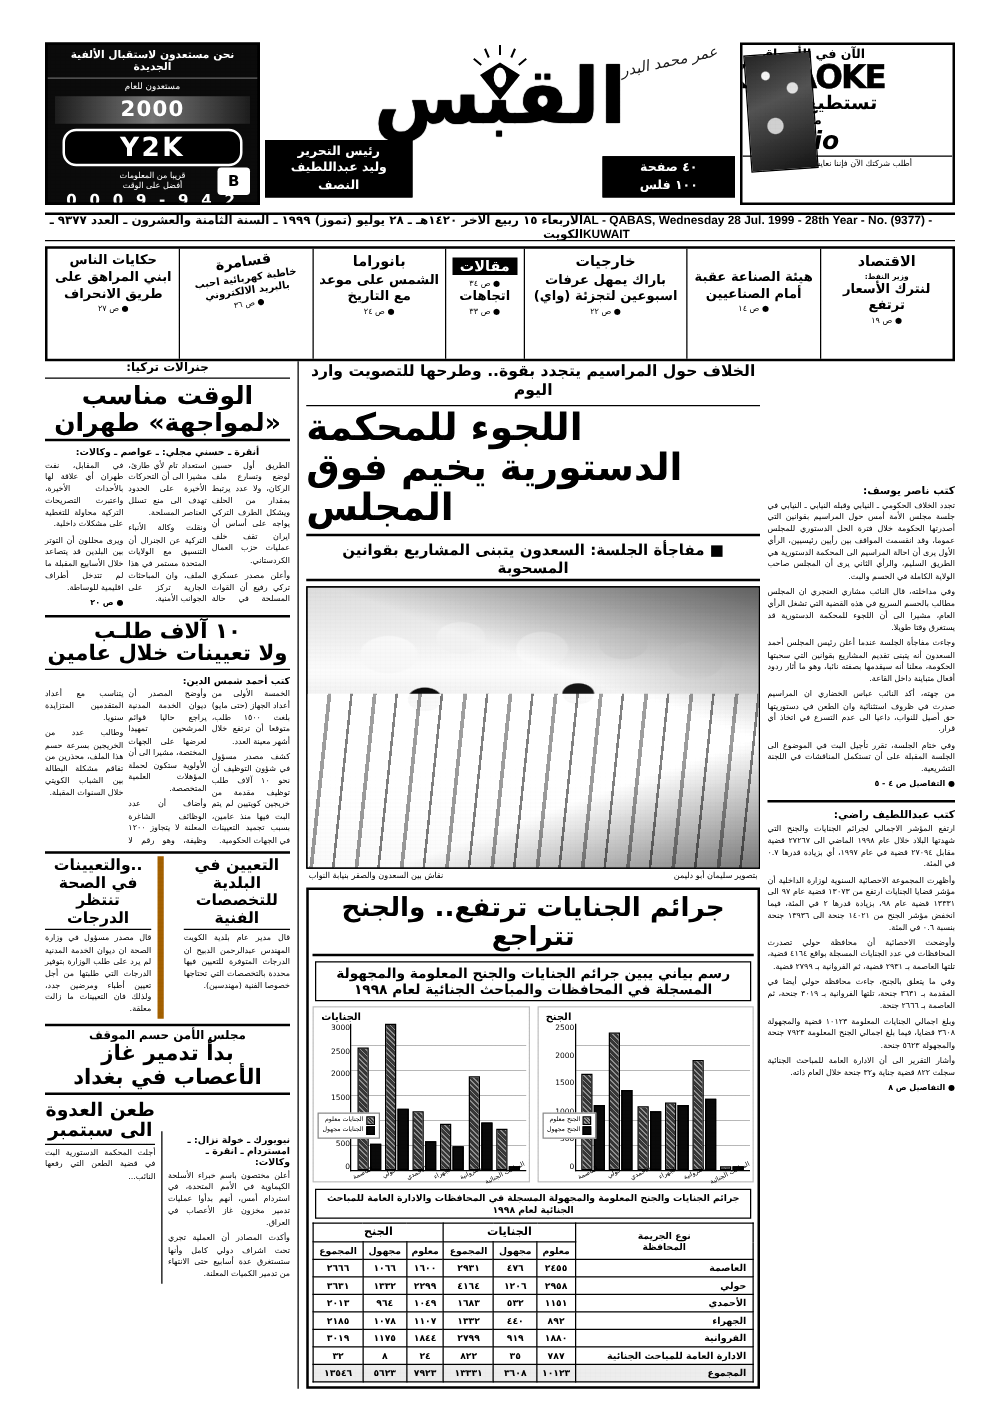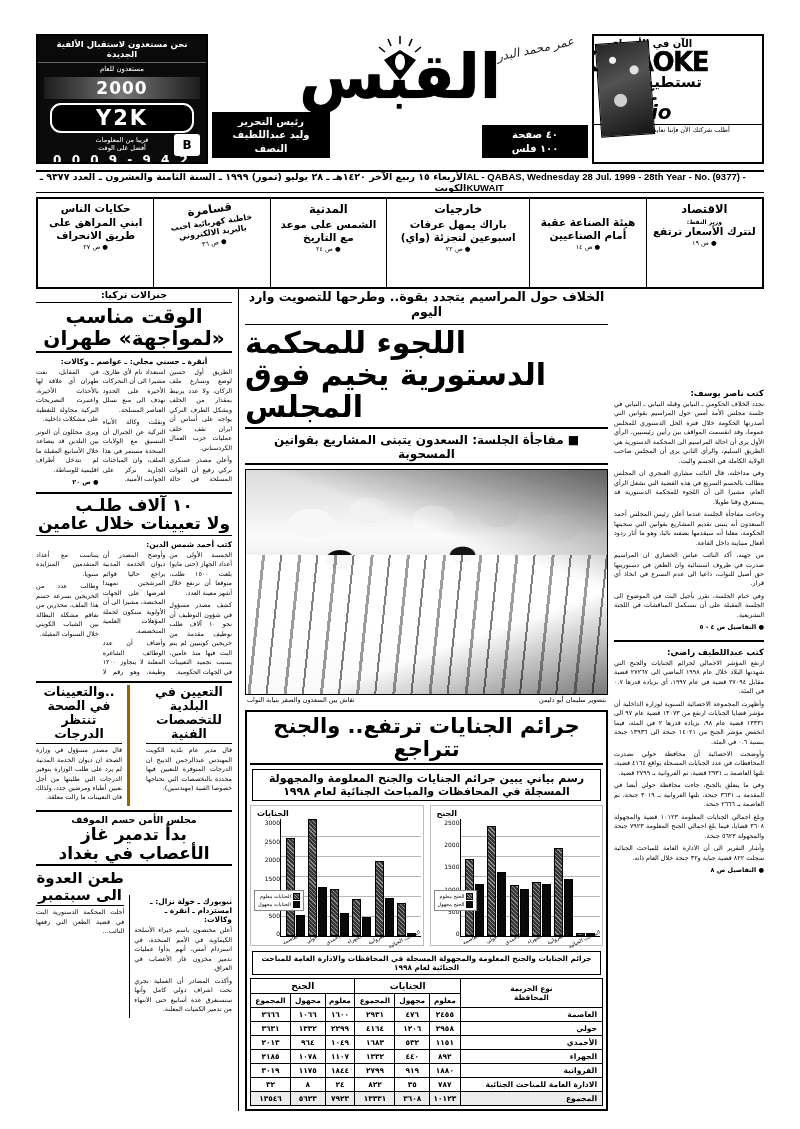--- a/index.html
+++ b/index.html
@@ -305,23 +305,29 @@
       <div class="idx-line" style="margin-top:14px;">هيئة الصناعة عقبة أمام الصناعيين</div>
       <div class="idx-page">● ص ١٤</div>
     </div>
 
     <div class="idx wide">
       <div class="idx-title">خارجيات</div>
       <div class="idx-line">باراك يمهل عرفات اسبوعين لتجزئة (واي)</div>
       <div class="idx-page">● ص ٢٢</div>
     </div>
 
+    <div class="idx" style="flex:.55;">
+      <div class="idx-title boxed">مقالات</div>
+      <div class="idx-page">● ص ٣٤</div>
+      <div class="idx-line">اتجاهات</div>
+      <div class="idx-page">● ص ٣٣</div>
+    </div>
 
     <div class="idx">
-      <div class="idx-title">المدنية</div>
+      <div class="idx-title">بانوراما</div>
       <div class="idx-line">الشمس على موعد مع التاريخ</div>
       <div class="idx-page">● ص ٢٤</div>
     </div>
 
     <div class="idx tilt">
       <div class="idx-inner">
         <div class="idx-title">قسامرة</div>
         <div class="idx-line" style="font-size:8px;">خاطبة كهربائية احبب بالبريد الالكتروني</div>
         <div class="idx-page">● ص ٣٦</div>
       </div>
@@ -621,21 +627,21 @@
       <div class="body-col threecol">
         <p>الخمسة الأولى من أعداد الجهاز (حتى مايو) بلغت ١٥٠٠ طلب، متوقعا أن ترتفع خلال أشهر معينة العدد.</p>
         <p>كشف مصدر مسؤول في شؤون التوظيف أن نحو ١٠ آلاف طلب توظيف مقدمة من خريجين كويتيين لم يتم البت فيها منذ عامين، بسبب تجميد التعيينات في الجهات الحكومية.</p>
         <p>وأوضح المصدر أن ديوان الخدمة المدنية يراجع حاليا قوائم المرشحين تمهيدا لعرضها على الجهات المختصة، مشيرا الى أن الأولوية ستكون لحملة المؤهلات العلمية المتخصصة.</p>
         <p>وأضاف أن عدد الوظائف الشاغرة المعلنة لا يتجاوز ١٢٠٠ وظيفة، وهو رقم لا يتناسب مع أعداد المتقدمين المتزايدة سنويا.</p>
         <p>وطالب عدد من الخريجين بسرعة حسم هذا الملف، محذرين من تفاقم مشكلة البطالة بين الشباب الكويتي خلال السنوات المقبلة.</p>
       </div>
 
       <div class="rule-thick" style="margin-top:4px;"></div>
       <div style="display:flex;direction:rtl;gap:5px;">
-        <div style="flex:1;border-left:3px solid #a16207;padding-left:16px;">
+        <div style="flex:1;border-left:5px solid #a16207;padding-left:16px;">
           <div class="mini-head">التعيين في البلدية للتخصصات الفنية</div>
           <div class="rule-thin"></div>
           <div class="body-col">
             <p>قال مدير عام بلدية الكويت المهندس عبدالرحمن الدبيح ان الدرجات المتوفرة للتعيين فيها محددة بالتخصصات التي تحتاجها خصوصا الفنية (مهندسين).</p>
           </div>
         </div>
         <div style="flex:1;">
           <div class="mini-head">..والتعيينات في الصحة تنتظر الدرجات</div>
           <div class="rule-thin"></div>
           <div class="body-col">

